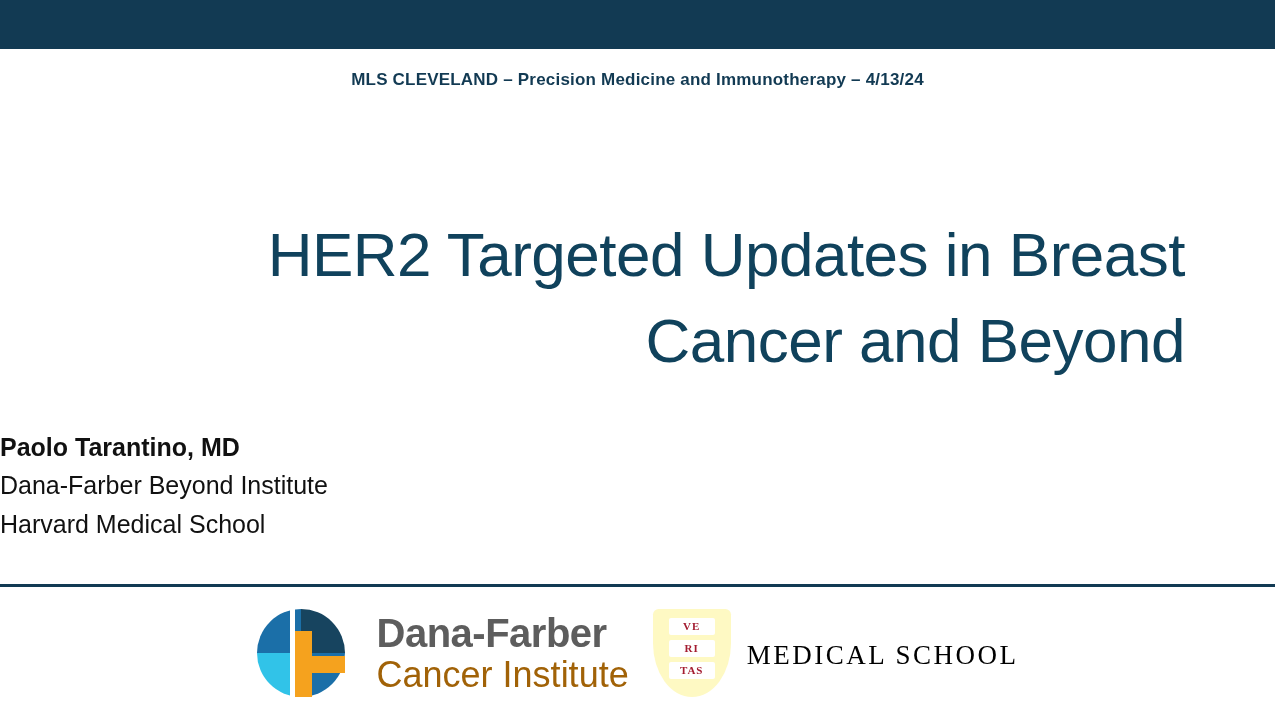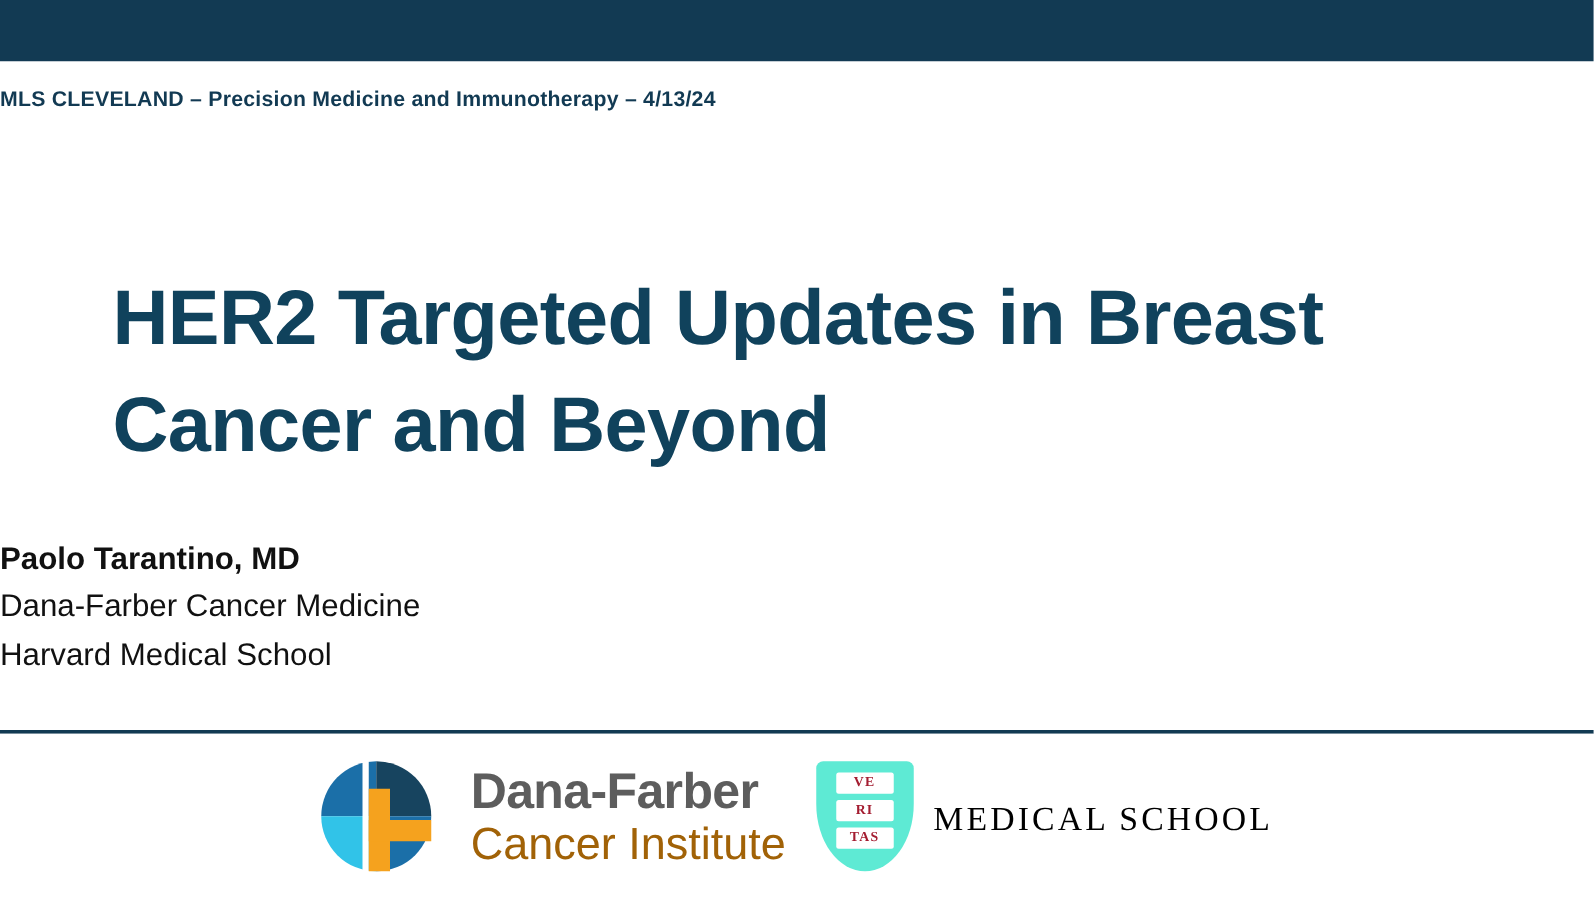--- a/index.html
+++ b/index.html
@@ -21,35 +21,35 @@
     top: 0; left: 0;
     width: 1275px;
     height: 49px;
     background: #123a53;
   }
   .eyebrow {
     position: absolute;
     top: 70px;
     left: 0;
     width: 1275px;
-    text-align: left;
+    text-align: center;
     font-size: 17px;
     font-weight: bold;
     color: #123a53;
     letter-spacing: 0.2px;
   }
   .title {
     position: absolute;
     top: 212px;
     left: 90px;
     width: 1095px;
-    text-align: left;
+    text-align: right;
     font-size: 62px;
     line-height: 1.38;
-    font-weight: bold;
+    font-weight: normal;
     color: #10425c;
     letter-spacing: -0.5px;
   }
   .presenter-block {
     position: absolute;
     top: 430px;
     left: 0;
     width: 1225px;
   }
   .presenter-name {
@@ -136,21 +136,21 @@
   
   .hv-logo {
     display: flex;
     align-items: center;
     gap: 16px;
   }
   .hv-shield {
     position: relative;
     width: 78px;
     height: 88px;
-    background: #5eead4;
+    background: #fef9c3;
     border-radius: 6px 6px 42px 42px / 6px 6px 58px 58px;
     display: flex;
     flex-direction: column;
     align-items: center;
     justify-content: flex-start;
     padding-top: 9px;
     gap: 5px;
   }
   .hv-book {
     width: 46px;
@@ -188,21 +188,21 @@
 <div class="slide">
 
   <div class="top-bar"></div>
 
   <div class="eyebrow">MLS CLEVELAND – Precision Medicine and Immunotherapy – 4/13/24</div>
 
   <div class="title">HER2 Targeted Updates in Breast Cancer and Beyond</div>
 
   <div class="presenter-block">
     <div class="presenter-name">Paolo Tarantino, MD</div>
-    <div class="presenter-affil">Dana-Farber Cancer Medicine</div>
+    <div class="presenter-affil">Dana-Farber Beyond Institute</div>
     <div class="presenter-affil">Harvard Medical School</div>
   </div>
 
   <div class="divider"></div>
 
   <div class="footer">
 
     <div class="df-logo">
       <div class="df-mark">
         <div class="q q1"></div>

